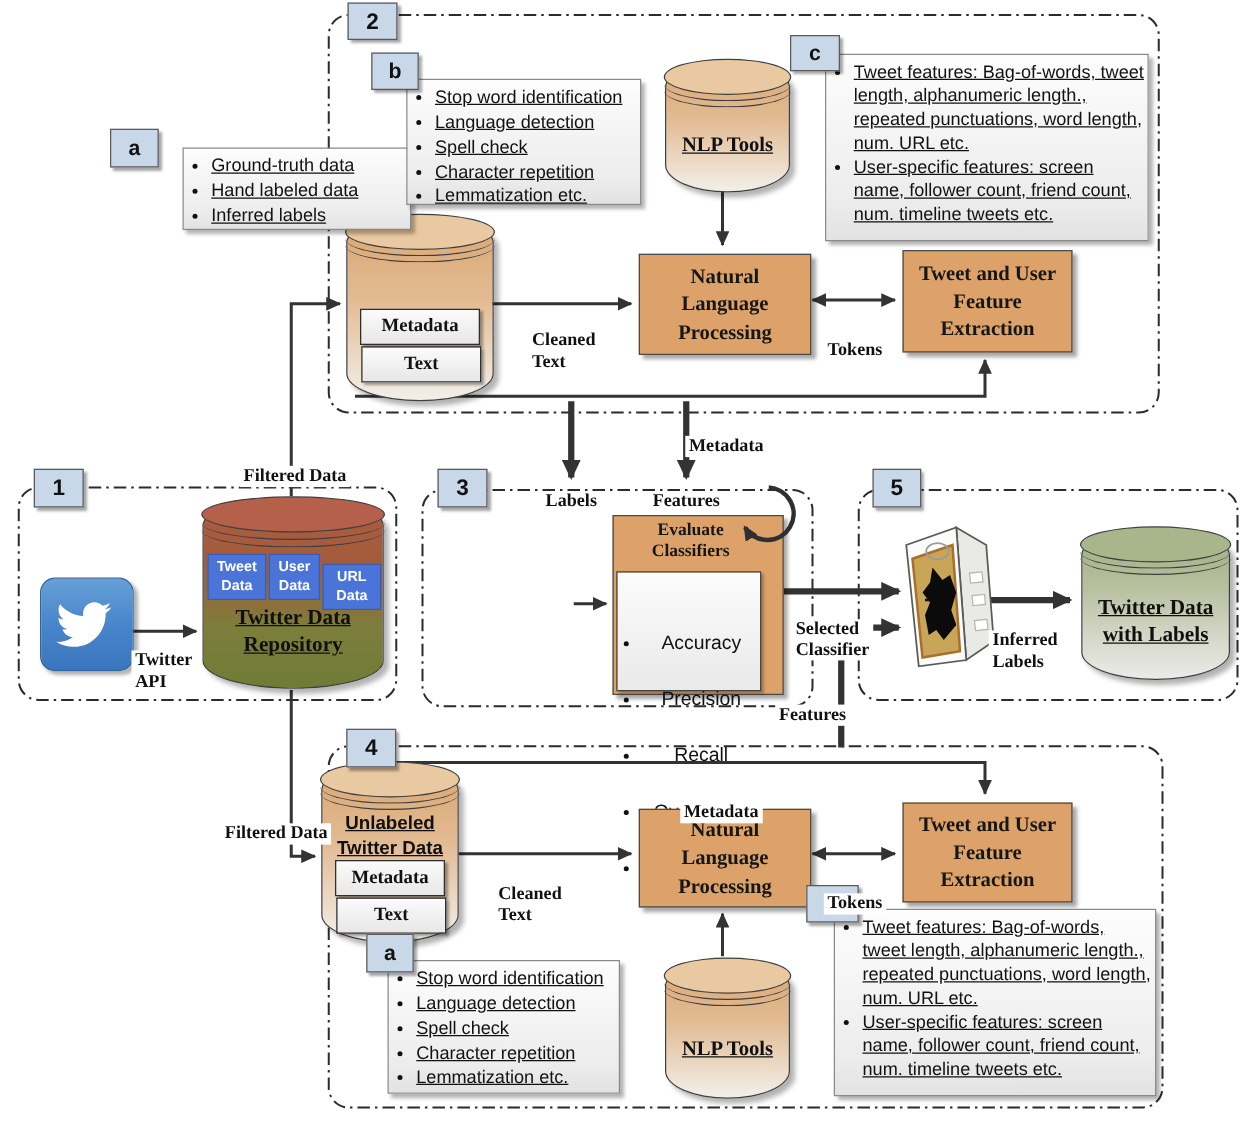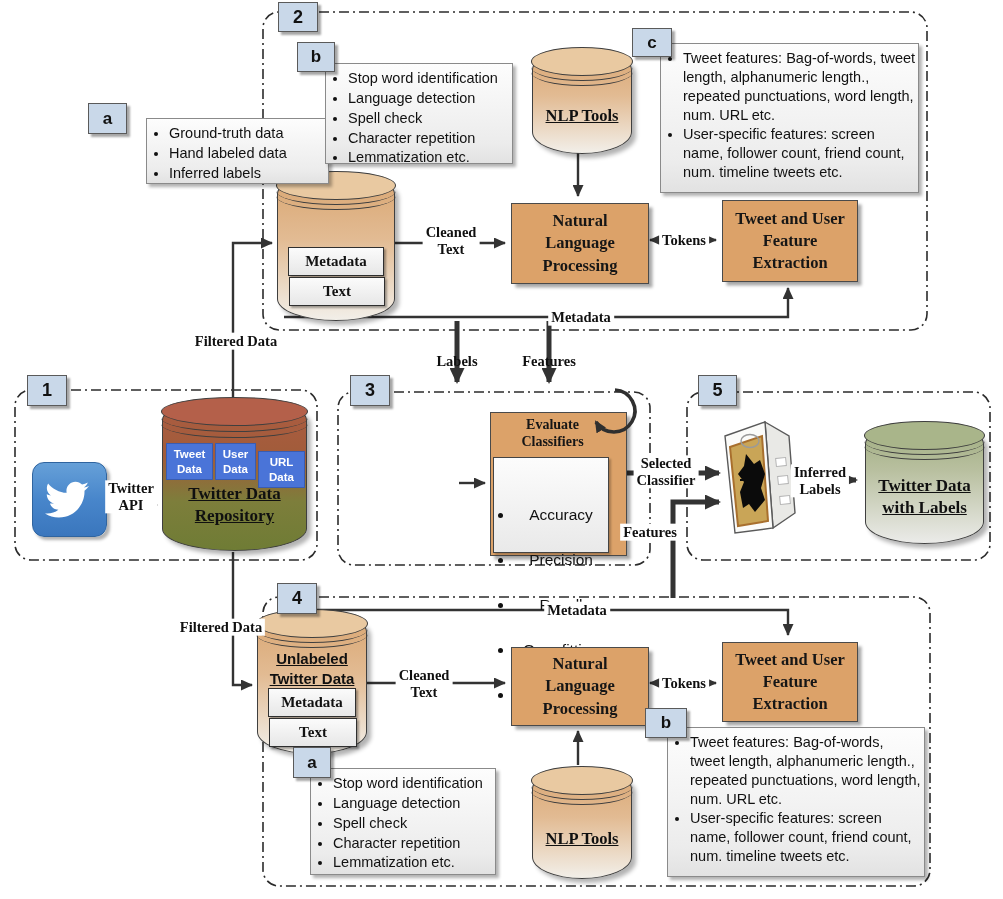--- a/index.html
+++ b/index.html
@@ -11,21 +11,21 @@
 
   
   .tag{position:absolute;z-index:4;background:#c9d8e9;border:1.5px solid #5a5a5a;
        box-shadow:2.5px 2.5px 2px rgba(0,0,0,.35);display:flex;align-items:center;justify-content:center;
        font-weight:bold;font-size:18px;color:#111;}
 
   
   .note{position:absolute;z-index:3;background:linear-gradient(180deg,#fdfdfd 0%,#ececec 80%,#e2e2e2 100%);
         border:1.4px solid #8a8a8a;box-shadow:3px 3px 3px rgba(0,0,0,.3);
         font-size:14.5px;line-height:1.3;color:#111;}
-  .note ul{margin:5px 2px 4px 0;padding-left:22px;}
+  .note ul{margin:5px 2px 4px 0;padding-left:22px;text-decoration:underline;}
   .note li{margin:1px 0;}
 
   
   .cyl{position:absolute;z-index:2;border:1.7px solid #3f3f3f;border-radius:50%/22px;
        background:linear-gradient(180deg,#d9a570 0%,#e2bb93 45%,#f2efe9 100%);
        box-shadow:4px 4px 4px rgba(0,0,0,.3);}
   .cyl-lid{position:absolute;left:-1.7px;right:-1.7px;top:-1.7px;height:27px;border:1.7px solid #3f3f3f;
        border-radius:50%;background:#e9c9a1;}
   .cyl-line{position:absolute;left:-1.7px;right:-1.7px;height:27px;border:none;border-radius:50%;
        border-bottom:1.5px solid #3f3f3f;background:transparent;}
@@ -47,21 +47,21 @@
        font-family:"Liberation Serif",serif;font-weight:bold;font-size:14px;color:#161616;
        white-space:pre-line;line-height:1.2;}
   .eval-list{position:absolute;background:linear-gradient(#fcfcfc,#e9e9e9);border:1.5px solid #444;
        box-shadow:2px 2px 2px rgba(0,0,0,.25);font-size:15.5px;color:#111;}
   .eval-list ul{margin:4px 0 0 0;padding-left:20px;}
   .eval-list li{margin:1.5px 0;}
 
   
   .clabel{position:absolute;z-index:5;transform:translate(-50%,-50%);
        font-family:"Liberation Serif",serif;font-weight:bold;font-size:14.5px;color:#101010;
-       text-align:center;white-space:pre-line;line-height:1.15;background:#fff;padding:0 3px;}
+       text-align:left;white-space:pre-line;line-height:1.15;background:#fff;padding:0 3px;margin-top:40px;}
 
   
   .chip{position:absolute;z-index:3;background:#4a74d8;border:1px solid #3a5cb0;color:#fff;
        font-weight:bold;font-size:11.5px;text-align:center;line-height:1.25;
        display:flex;align-items:center;justify-content:center;white-space:pre-line;}
 
   .twitter-logo{position:absolute;z-index:2;border-radius:12px;
        background:linear-gradient(180deg,#66a0d8 0%,#4886cb 50%,#3a76bd 100%);
        border:1px solid #2f649f;box-shadow:3px 3px 3px rgba(0,0,0,.3);
        display:flex;align-items:center;justify-content:center;}

